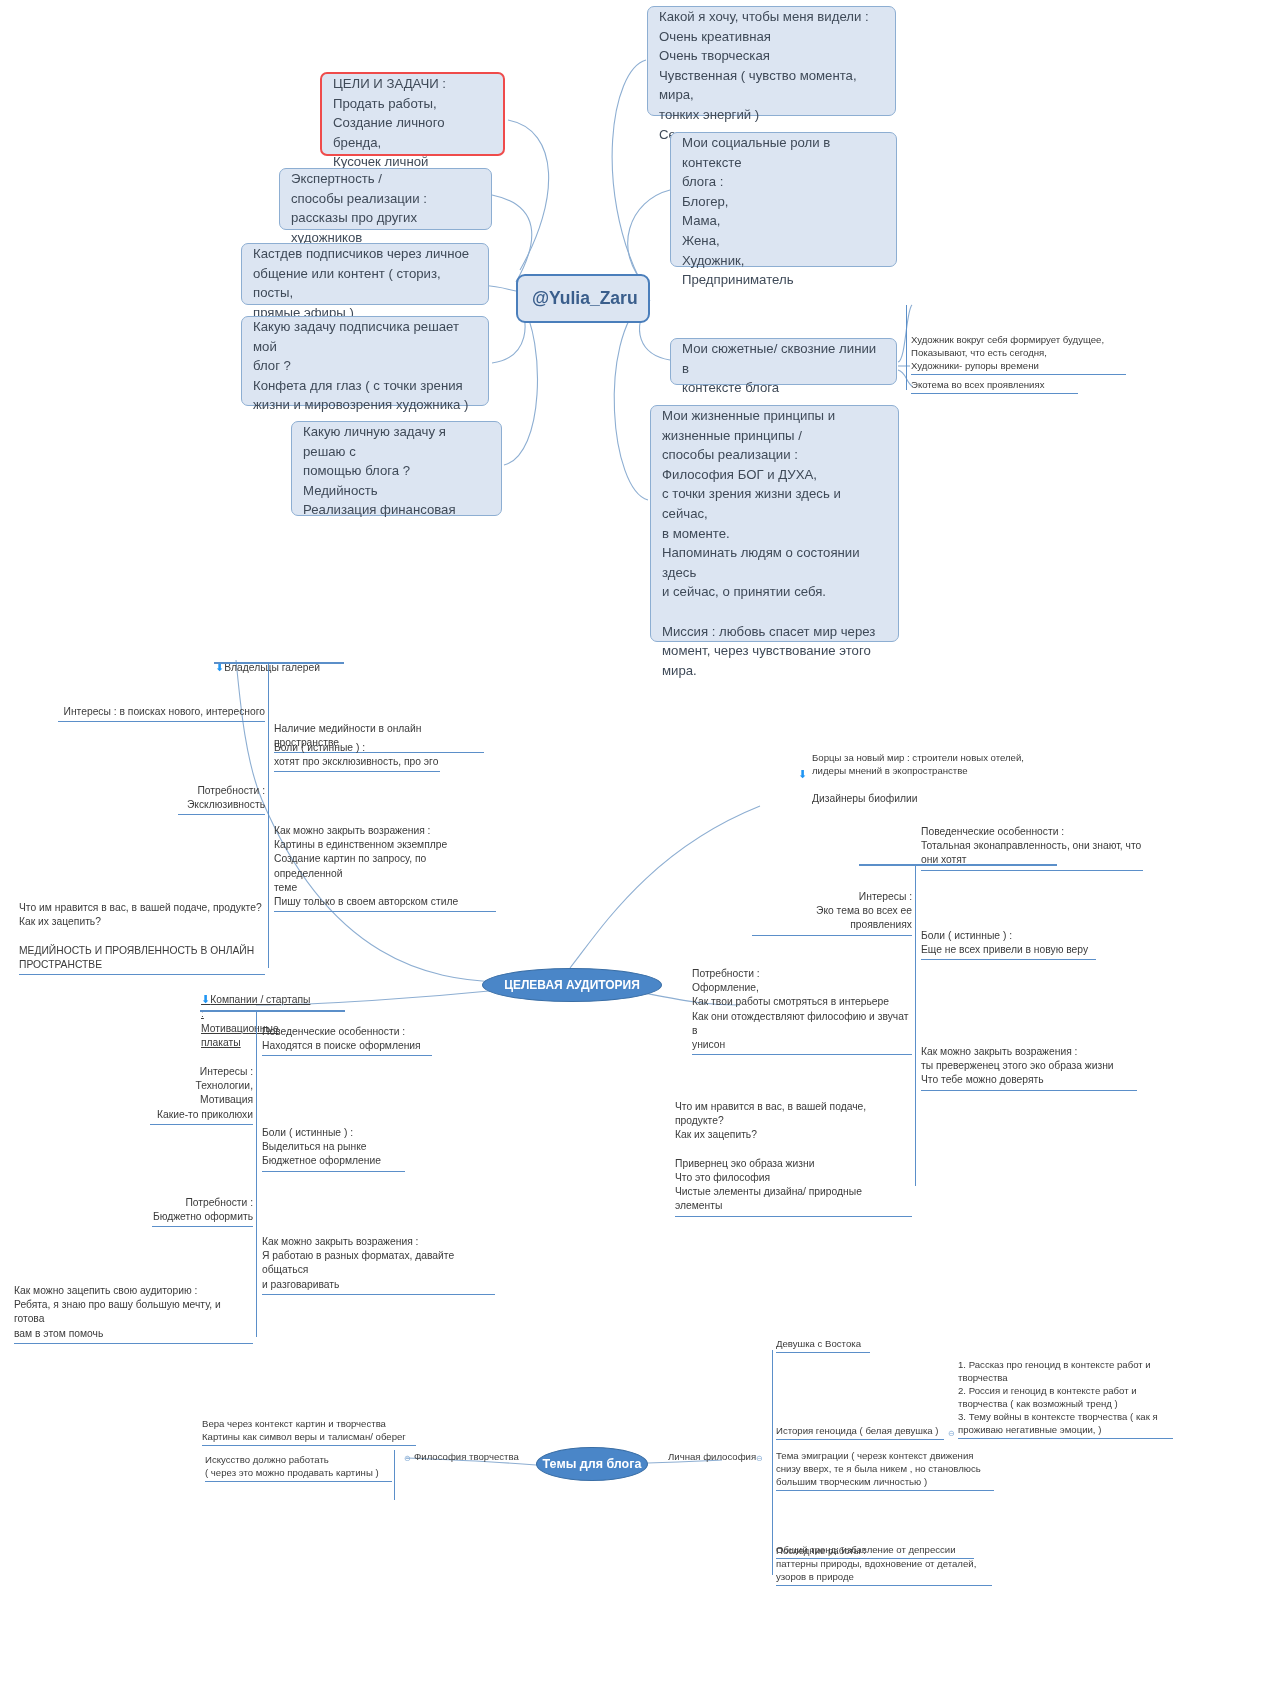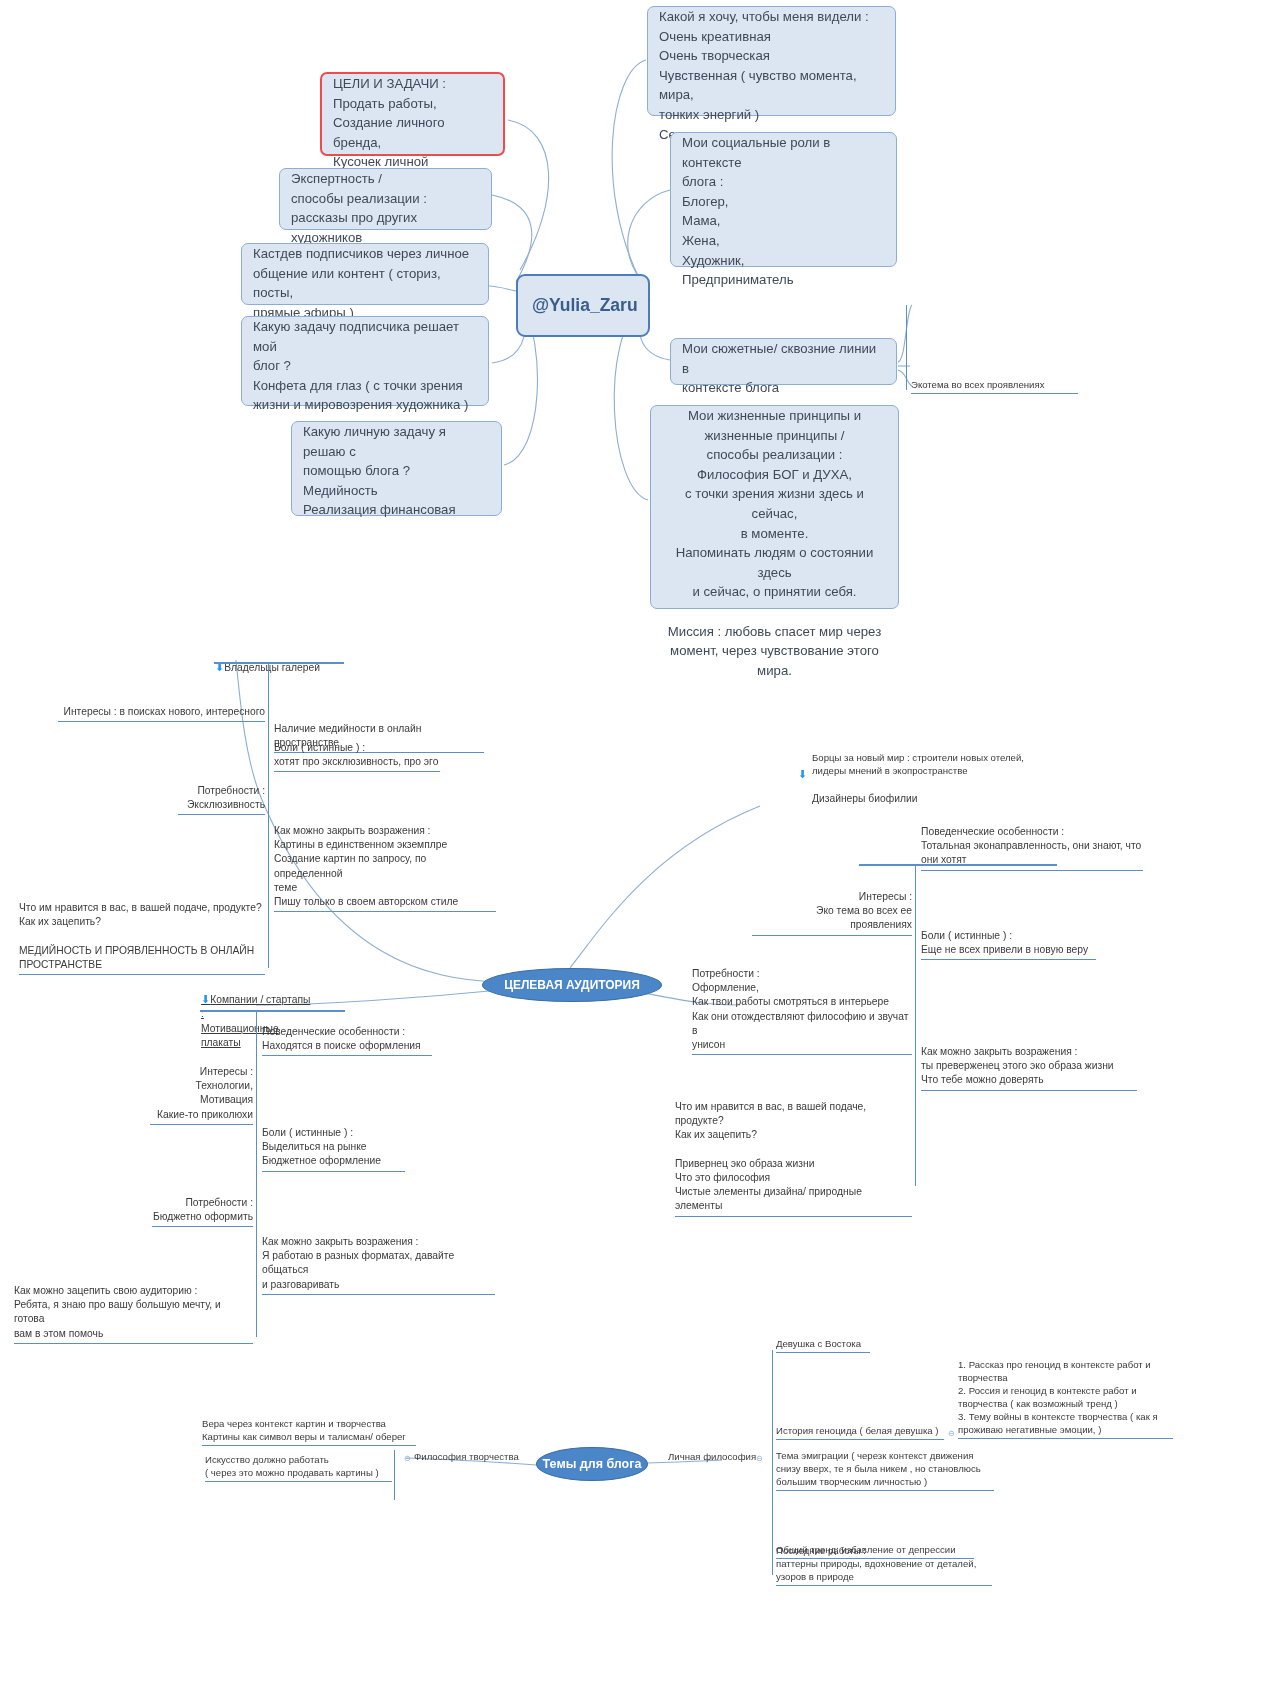--- a/index.html
+++ b/index.html
@@ -46,21 +46,21 @@
   .cnode {
     position: absolute;
     box-sizing: border-box;
     background: #dce5f2;
     border: 2px solid #4a7ebb;
     border-radius: 9px;
     color: #3a5e8c;
     font-size: 17.5px;
     font-weight: bold;
     text-align: center;
-    padding: 19px 14px;
+    padding: 12px 14px;
     white-space: nowrap;
   }
   
   .ellipse {
     position: absolute;
     box-sizing: border-box;
     background: #4a86c8;
     border: 1px solid #3a6ea5;
     border-radius: 50%;
     color: #ffffff;
@@ -180,34 +180,37 @@
 блога :
 Блогер,
 Мама,
 Жена,
 Художник,
 Предприниматель</div>
 
   <div class="rbox" style="left:670px; top:338px; width:227px; height:47px;">Мои сюжетные/ сквозние линии в
 контексте блога</div>
 
-  <div class="rbox" style="left:650px; top:405px; width:249px; height:204px;text-align:center;">Мои жизненные принципы и
+  <div class="rbox" style="left:650px; top:405px; width:249px; height:237px;">Мои жизненные принципы и
 жизненные принципы /
 способы реализации :
 Философия БОГ и ДУХА,
 с точки зрения жизни здесь и сейчас,
 в моменте.
 Напоминать людям о состоянии здесь
 и сейчас, о принятии себя.
 
 Миссия : любовь спасет мир через
 момент, через чувствование этого
 мира.</div>
 
 
+  <div class="tnode tiny ul" style="left:911px; top:333px; width:215px;">Художник вокруг себя формирует будущее,
+Показывают, что есть сегодня,
+Художники- рупоры времени</div>
 
   <div class="tnode tiny ul" style="left:911px; top:378px; width:167px;">Экотема во всех проявлениях</div>
 
   <div class="side-line" style="left:906px; top:305px; width:1.4px; height:85px;"></div>
 
   <div class="ellipse small" style="left:482px; top:968px; width:180px; height:34px;">
     <span>ЦЕЛЕВАЯ АУДИТОРИЯ</span>
   </div>
 
   <div class="tnode" style="left:215px; top:647px; width:130px;">

